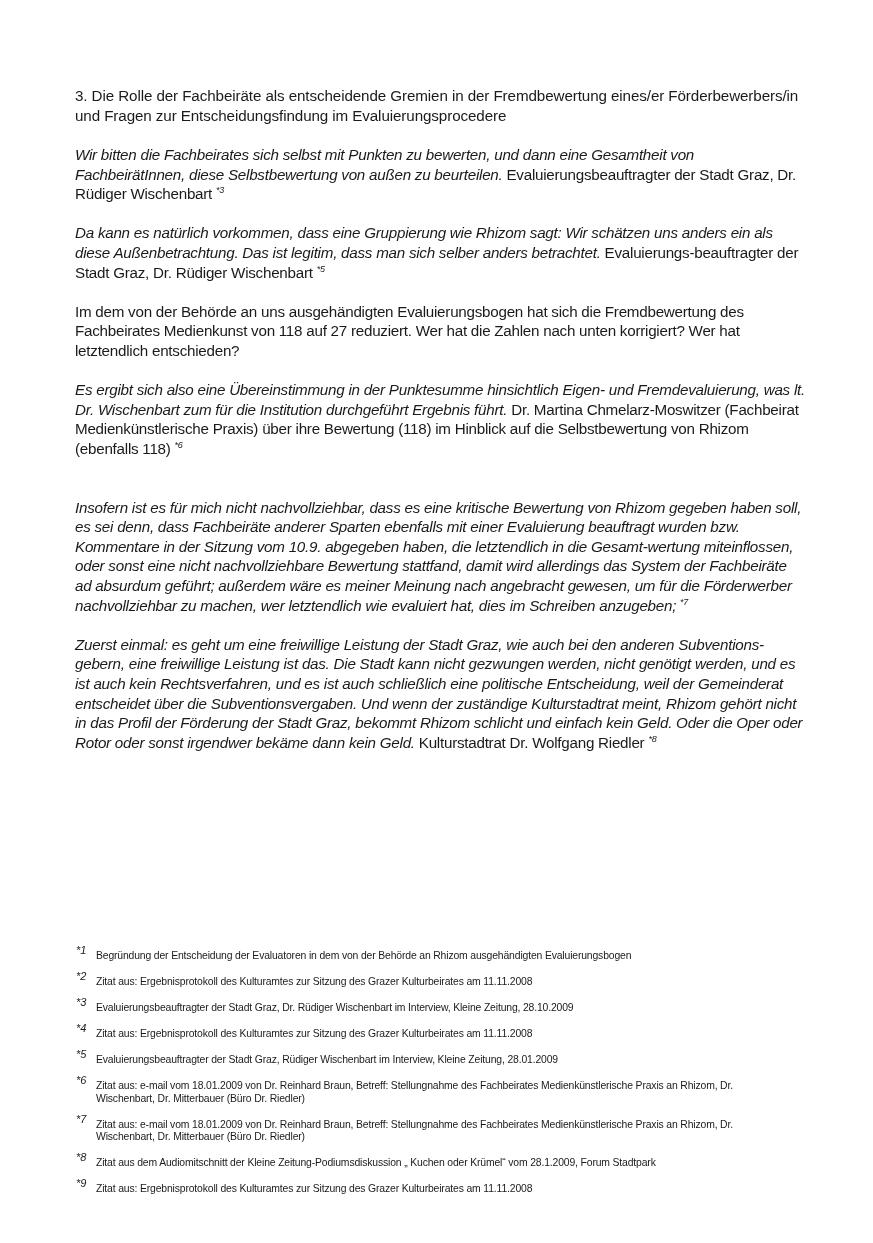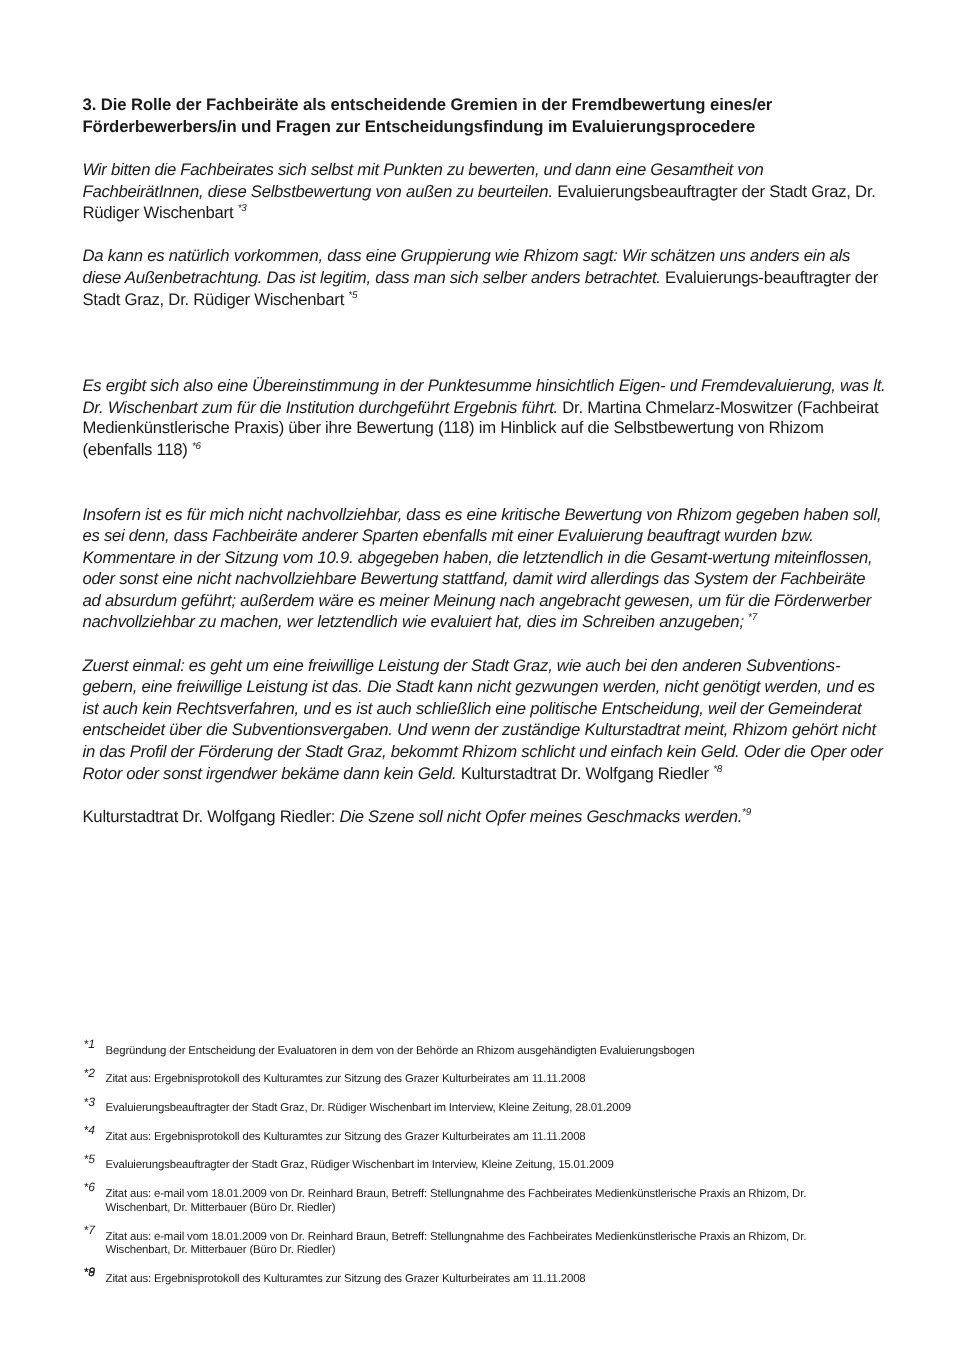--- a/index.html
+++ b/index.html
@@ -1,18 +1,18 @@
 <!DOCTYPE html>
 <html><head>
 <meta charset="utf-8">
 <style>
   html, body { margin: 0; padding: 0; background: #ffffff; }
   body { width: 873px; height: 1243px; position: relative; overflow: hidden; color: #1a1a1a; font-family: "Liberation Sans", sans-serif; }
   .page { position: absolute; left: 75px; top: 86px; width: 730px; }
-  .heading { font-weight: bold; font-size: 15.2px; line-height: 20px; margin: 0 0 19px 0; letter-spacing: -0.1px; }
+  .heading { font-weight: normal; font-size: 15.2px; line-height: 20px; margin: 0 0 19px 0; letter-spacing: -0.1px; }
   .para { font-size: 15.2px; line-height: 19.6px; margin: 0 0 19.6px 0; letter-spacing: -0.25px; }
   .para i { font-style: italic; }
   .ref { font-size: 9px; vertical-align: super; line-height: 0; font-style: italic; }
   .footnotes { position: absolute; left: 75px; top: 950px; width: 730px; }
   .fn { position: relative; font-size: 10.4px; line-height: 12.5px; padding-left: 21px; margin-bottom: 13.5px; letter-spacing: -0.15px; }
   .fn .mark { position: absolute; left: 1px; top: -6px; font-size: 11px; font-style: italic; }
 </style>
 </head>
 <body>
 
@@ -22,44 +22,41 @@
   <p class="para">
     <i>Wir bitten die Fachbeirates sich selbst mit Punkten zu bewerten, und dann eine Gesamtheit von FachbeirätInnen, diese Selbstbewertung von außen zu beurteilen.</i><span> Evaluierungsbeauftragter der Stadt Graz, Dr. Rüdiger Wischenbart </span><span class="ref">*3</span>
   </p>
 
 
   <p class="para">
     <i>Da kann es natürlich vorkommen, dass eine Gruppierung wie Rhizom sagt: Wir schätzen uns anders ein als diese Außenbetrachtung. Das ist legitim, dass man sich selber anders betrachtet.</i><span> Evaluierungs-beauftragter der Stadt Graz, Dr. Rüdiger Wischenbart </span><span class="ref">*5</span>
   </p>
 
   <p class="para">
-    <br>
+    <span>Im dem von der Behörde an uns ausgehändigten Evaluierungsbogen hat sich die Fremdbewertung des Fachbeirates Medienkunst von 118 auf 27 reduziert. Wer hat die Zahlen nach unten korrigiert? Wer hat letztendlich entschieden?</span><br>
   </p>
 
   <p class="para">
     <i>Es ergibt sich also eine Übereinstimmung in der Punktesumme hinsichtlich Eigen- und Fremdevaluierung, was lt. Dr. Wischenbart zum für die Institution durchgeführt Ergebnis führt.</i><span> Dr. Martina Chmelarz-Moswitzer (Fachbeirat Medienkünstlerische Praxis) über ihre Bewertung (118) im Hinblick auf die Selbstbewertung von Rhizom (ebenfalls 118) </span><span class="ref">*6</span>
   </p>
 
   <p class="para">
     <br>
     <i>Insofern ist es für mich nicht nachvollziehbar, dass es eine kritische Bewertung von Rhizom gegeben haben soll, es sei denn, dass Fachbeiräte anderer Sparten ebenfalls mit einer Evaluierung beauftragt wurden bzw. Kommentare in der Sitzung vom 10.9. abgegeben haben, die letztendlich in die Gesamt-wertung miteinflossen, oder sonst eine nicht nachvollziehbare Bewertung stattfand, damit wird allerdings das System der Fachbeiräte ad absurdum geführt; außerdem wäre es meiner Meinung nach angebracht gewesen, um für die Förderwerber nachvollziehbar zu machen, wer letztendlich wie evaluiert hat, dies im Schreiben anzugeben; </i><span class="ref">*7</span>
   </p>
 
   <p class="para">
     <i>Zuerst einmal: es geht um eine freiwillige Leistung der Stadt Graz, wie auch bei den anderen Subventions-gebern, eine freiwillige Leistung ist das. Die Stadt kann nicht gezwungen werden, nicht genötigt werden, und es ist auch kein Rechtsverfahren, und es ist auch schließlich eine politische Entscheidung, weil der Gemeinderat entscheidet über die Subventionsvergaben. Und wenn der zuständige Kulturstadtrat meint, Rhizom gehört nicht in das Profil der Förderung der Stadt Graz, bekommt Rhizom schlicht und einfach kein Geld. Oder die Oper oder Rotor oder sonst irgendwer bekäme dann kein Geld.</i><span> Kulturstadtrat Dr. Wolfgang Riedler </span><span class="ref">*8</span>
   </p>
 
-  <p class="para">
-    <span>Kulturstadtrat Dr. Wolfgang Riedler: </span><i>Die Szene soll nicht Opfer meines Geschmacks werden.</i><span class="ref">*9</span>
-  </p>
 </div>
 
 <div class="footnotes">
   <div class="fn"><span class="mark">*1</span><span>Begründung der Entscheidung der Evaluatoren in dem von der Behörde an Rhizom ausgehändigten Evaluierungsbogen</span></div>
   <div class="fn"><span class="mark">*2</span><span>Zitat aus: Ergebnisprotokoll des Kulturamtes zur Sitzung des Grazer Kulturbeirates am 11.11.2008</span></div>
-  <div class="fn"><span class="mark">*3</span><span>Evaluierungsbeauftragter der Stadt Graz, Dr. Rüdiger Wischenbart im Interview, Kleine Zeitung, 28.01.2009</span></div>
+  <div class="fn"><span class="mark">*3</span><span>Evaluierungsbeauftragter der Stadt Graz, Dr. Rüdiger Wischenbart im Interview, Kleine Zeitung, 28.10.2009</span></div>
   <div class="fn"><span class="mark">*4</span><span>Zitat aus: Ergebnisprotokoll des Kulturamtes zur Sitzung des Grazer Kulturbeirates am 11.11.2008</span></div>
-  <div class="fn"><span class="mark">*5</span><span>Evaluierungsbeauftragter der Stadt Graz, Rüdiger Wischenbart im Interview, Kleine Zeitung, 15.01.2009</span></div>
+  <div class="fn"><span class="mark">*5</span><span>Evaluierungsbeauftragter der Stadt Graz, Rüdiger Wischenbart im Interview, Kleine Zeitung, 28.01.2009</span></div>
   <div class="fn" style="padding-right:60px"><span class="mark">*6</span><span>Zitat aus: e-mail vom 18.01.2009 von Dr. Reinhard Braun, Betreff: Stellungnahme des Fachbeirates Medienkünstlerische Praxis an Rhizom, Dr. Wischenbart, Dr. Mitterbauer (Büro Dr. Riedler)</span></div>
   <div class="fn" style="padding-right:60px"><span class="mark">*7</span><span>Zitat aus: e-mail vom 18.01.2009 von Dr. Reinhard Braun, Betreff: Stellungnahme des Fachbeirates Medienkünstlerische Praxis an Rhizom, Dr. Wischenbart, Dr. Mitterbauer (Büro Dr. Riedler)</span></div>
-  <div class="fn"><span class="mark">*8</span></div>
+  <div class="fn"><span class="mark">*8</span><span>Zitat aus dem Audiomitschnitt der Kleine Zeitung-Podiumsdiskussion „ Kuchen oder Krümel“ vom 28.1.2009, Forum Stadtpark</span></div>
   <div class="fn"><span class="mark">*9</span><span>Zitat aus: Ergebnisprotokoll des Kulturamtes zur Sitzung des Grazer Kulturbeirates am 11.11.2008</span></div>
 </div>
 
 </body></html>

